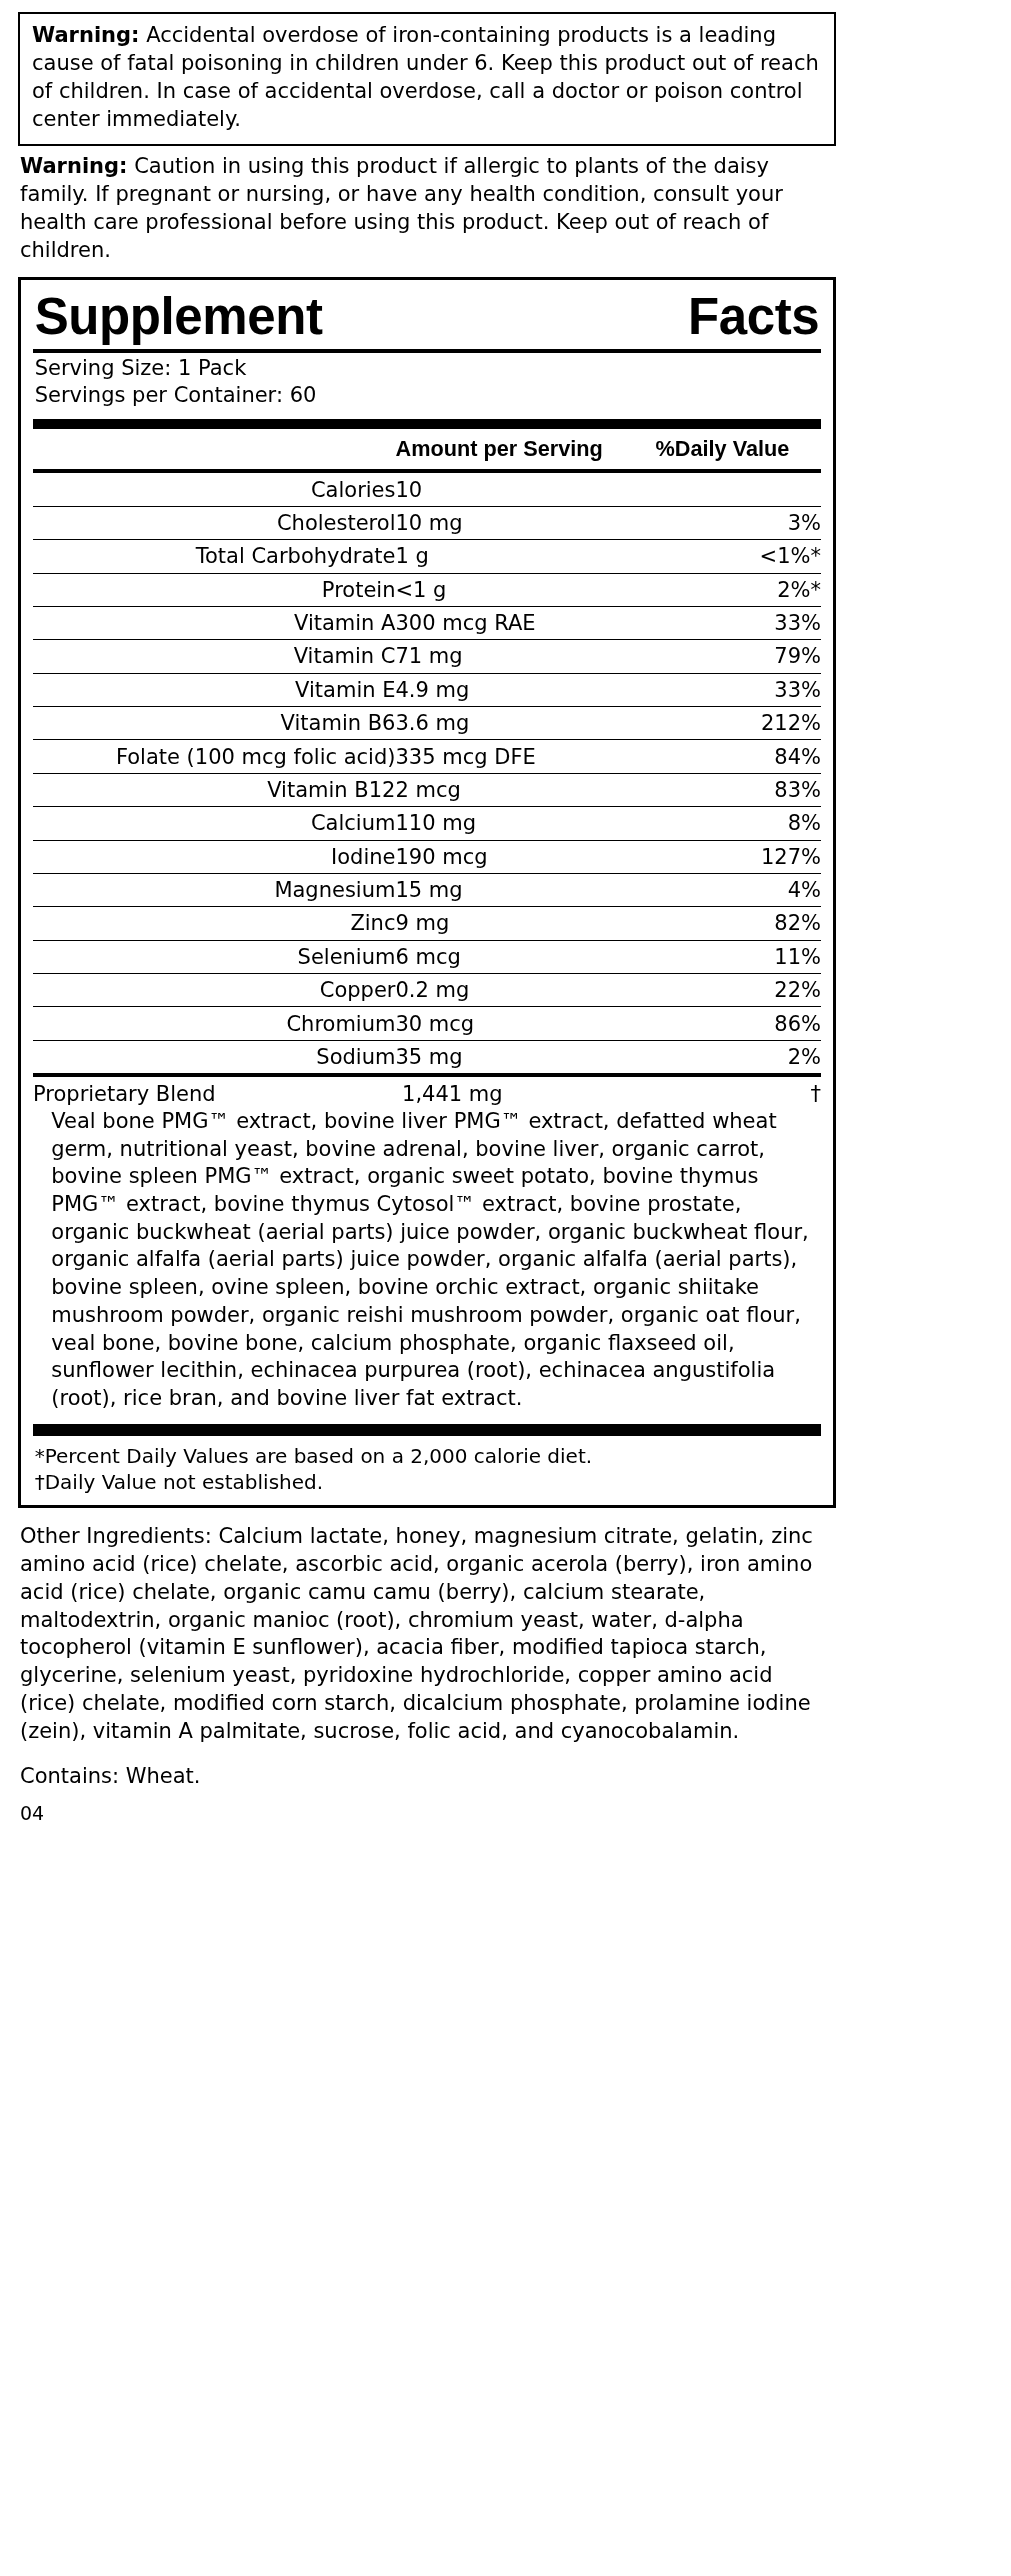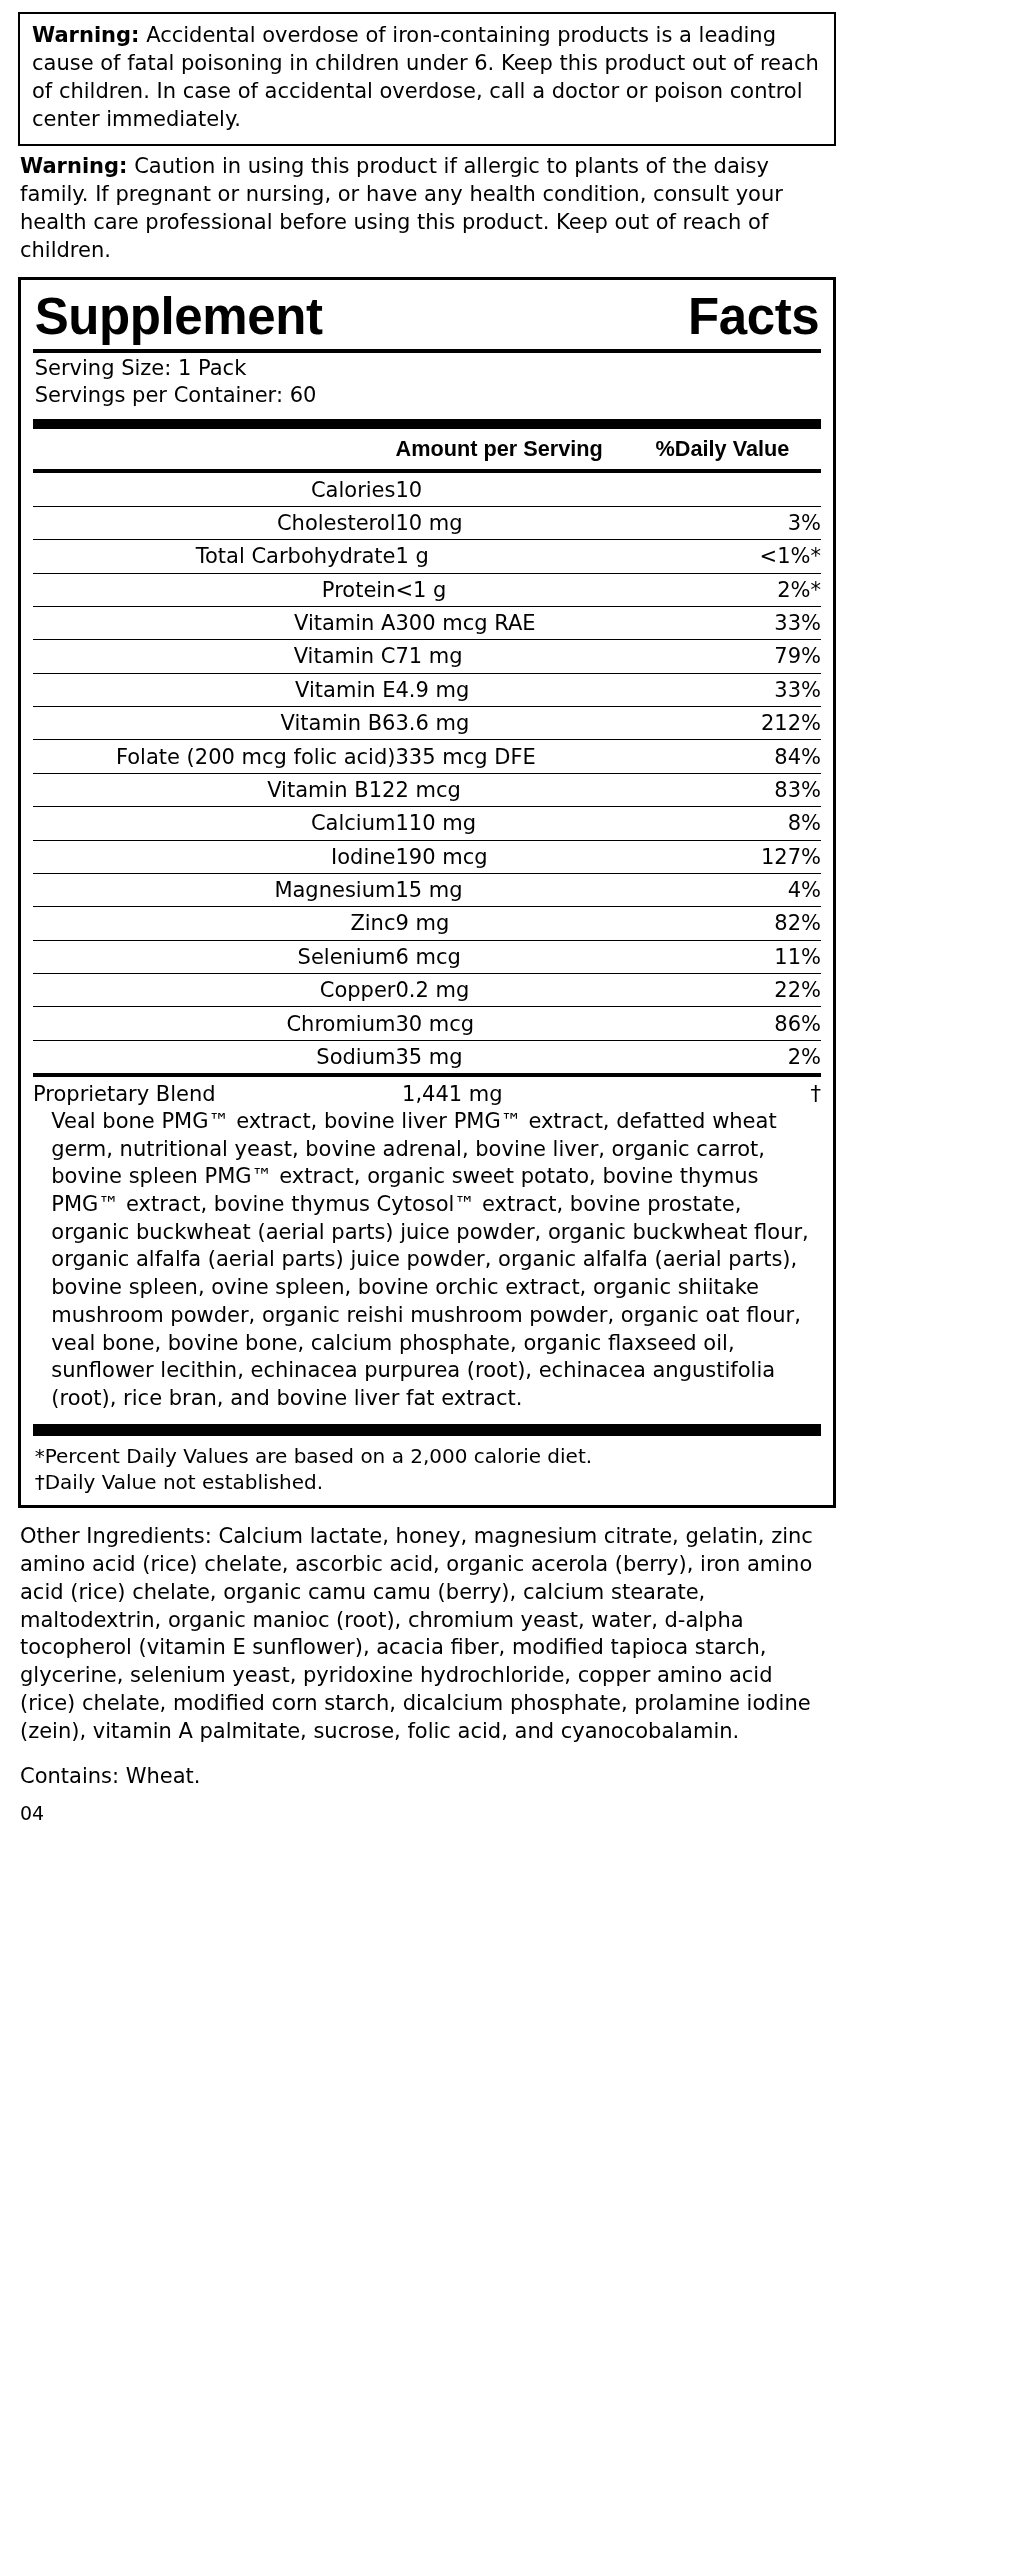--- a/index.html
+++ b/index.html
@@ -216,21 +216,21 @@
           <td class="c-name">Vitamin E</td>
           <td class="c-amt">4.9 mg</td>
           <td class="c-dv">33%</td>
         </tr>
         <tr>
           <td class="c-name">Vitamin B6</td>
           <td class="c-amt">3.6 mg</td>
           <td class="c-dv">212%</td>
         </tr>
         <tr>
-          <td class="c-name">Folate (200 mcg folic acid)</td>
+          <td class="c-name">Folate (100 mcg folic acid)</td>
           <td class="c-amt">335 mcg DFE</td>
           <td class="c-dv">84%</td>
         </tr>
         <tr>
           <td class="c-name">Vitamin B12</td>
           <td class="c-amt">2 mcg</td>
           <td class="c-dv">83%</td>
         </tr>
         <tr>
           <td class="c-name">Calcium</td>

